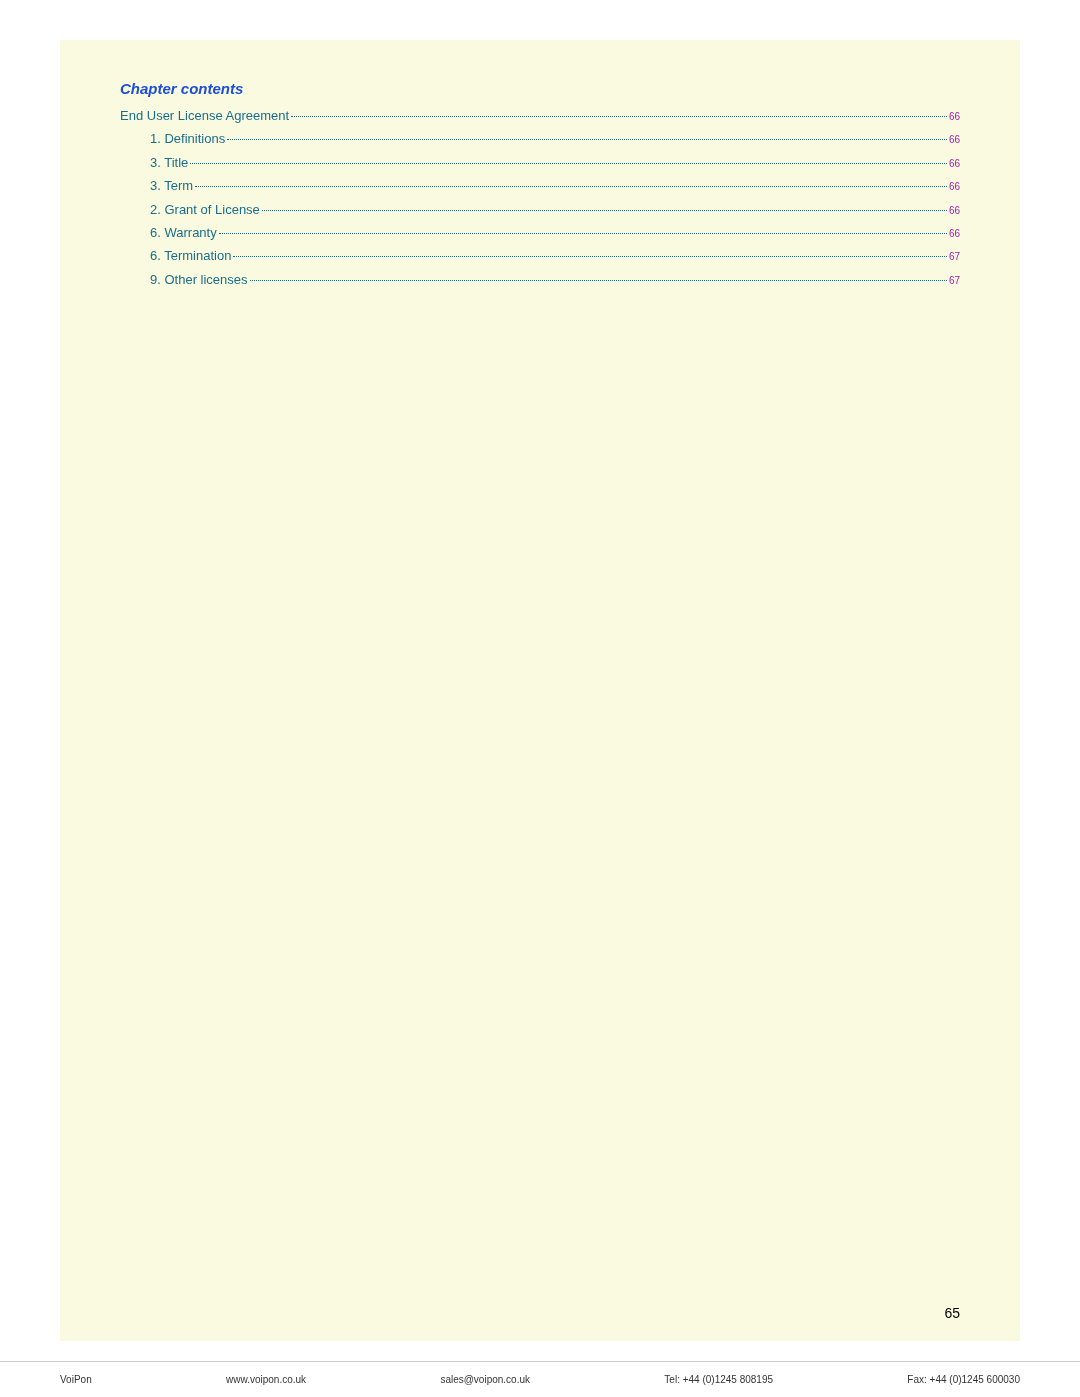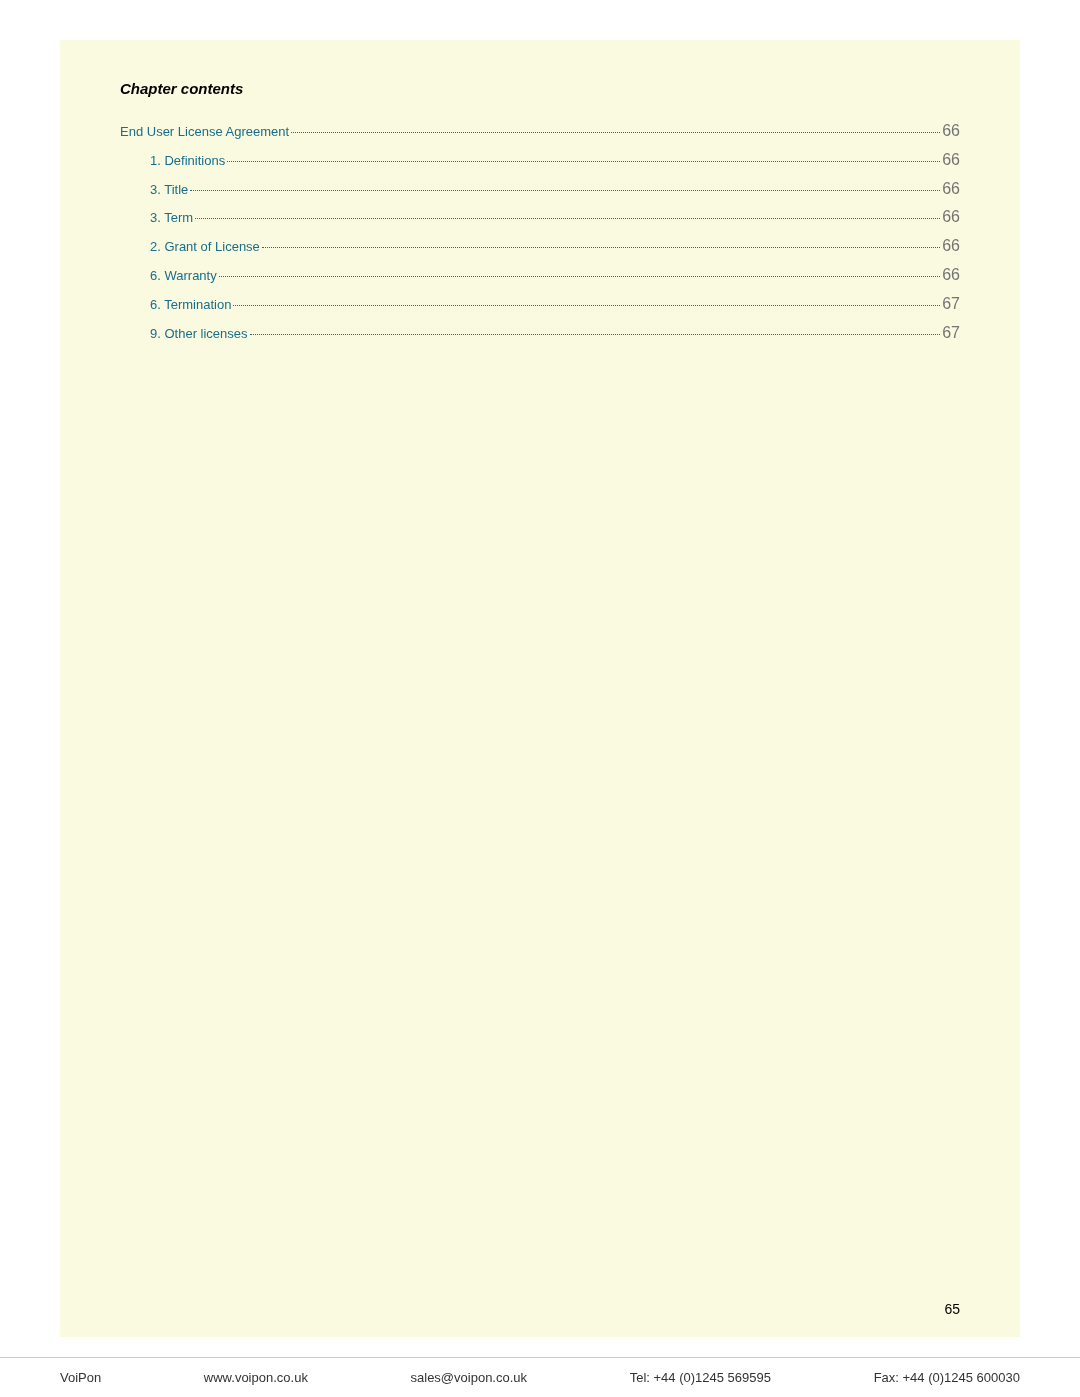--- a/index.html
+++ b/index.html
@@ -36,25 +36,25 @@
       color: #333;
       font-weight: normal;
     }
 
     .appendix-title strong {
       color: #1a6e8a;
       font-weight: bold;
     }
 
     .chapter-contents-heading {
-      color: #000000;
+      color: #1d4ed8;
       font-style: italic;
       font-weight: bold;
       font-size: 15px;
-      margin-bottom: 20px;
+      margin-bottom: 7px;
     }
 
     .toc-entry {
       display: flex;
       align-items: baseline;
       font-size: 13px;
       color: #1a6e8a;
       line-height: 1.8;
     }
 
@@ -66,22 +66,22 @@
     .toc-entry .toc-dots {
       flex: 1;
       border-bottom: 1px dotted #1a6e8a;
       margin: 0 2px;
       position: relative;
       top: -3px;
     }
 
     .toc-entry .toc-page {
       white-space: nowrap;
-      color: #737373;
-      font-size: 16px;
+      color: #a21caf;
+      font-size: 10px;
     }
 
     .toc-level-1 {
       padding-left: 0px;
     }
 
     .toc-level-2 {
       padding-left: 30px;
     }
 
@@ -93,21 +93,21 @@
       color: #000000;
     }
 
     .footer {
       background: #ffffff;
       border-top: 1px solid #ccc;
       padding: 12px 60px;
       display: flex;
       justify-content: space-between;
       align-items: center;
-      font-size: 13px;
+      font-size: 10px;
       color: #333;
     }
 
     .footer-item {
       color: #333;
     }
   </style>
 </head>
 <body>
 
@@ -160,15 +160,15 @@
       </div>
   </div>
 
   <div class="page-number">65</div>
 </div>
 
 <div class="footer">
   <span class="footer-item">VoiPon</span>
   <span class="footer-item">www.voipon.co.uk</span>
   <span class="footer-item">sales@voipon.co.uk</span>
-  <span class="footer-item">Tel: +44 (0)1245 569595</span>
+  <span class="footer-item">Tel: +44 (0)1245 808195</span>
   <span class="footer-item">Fax: +44 (0)1245 600030</span>
 </div>
 
 </body></html>

